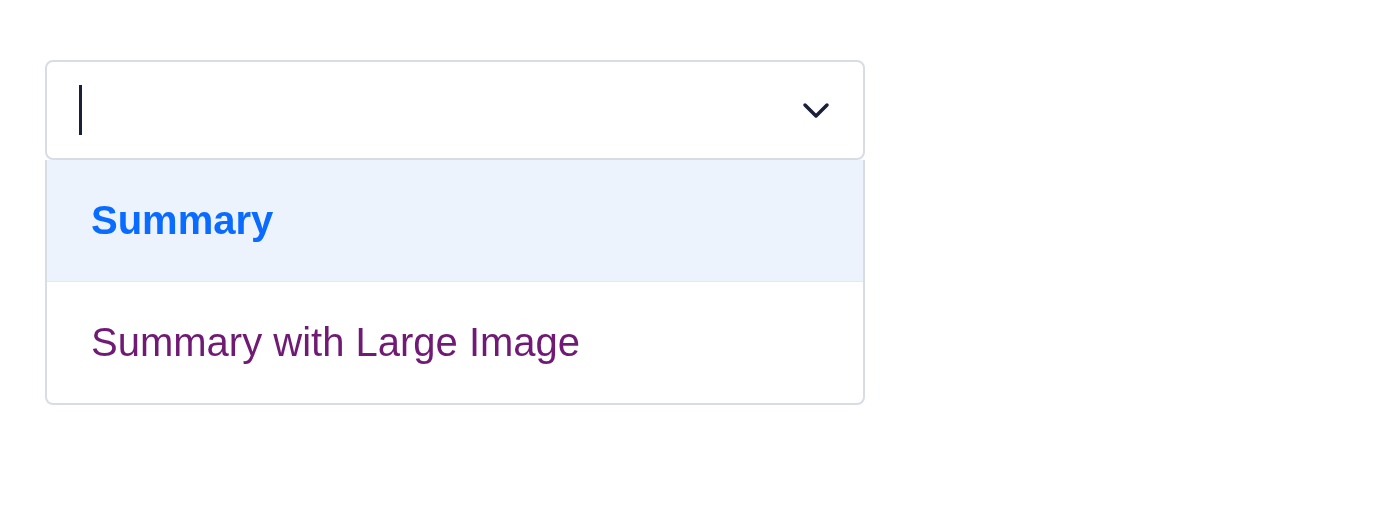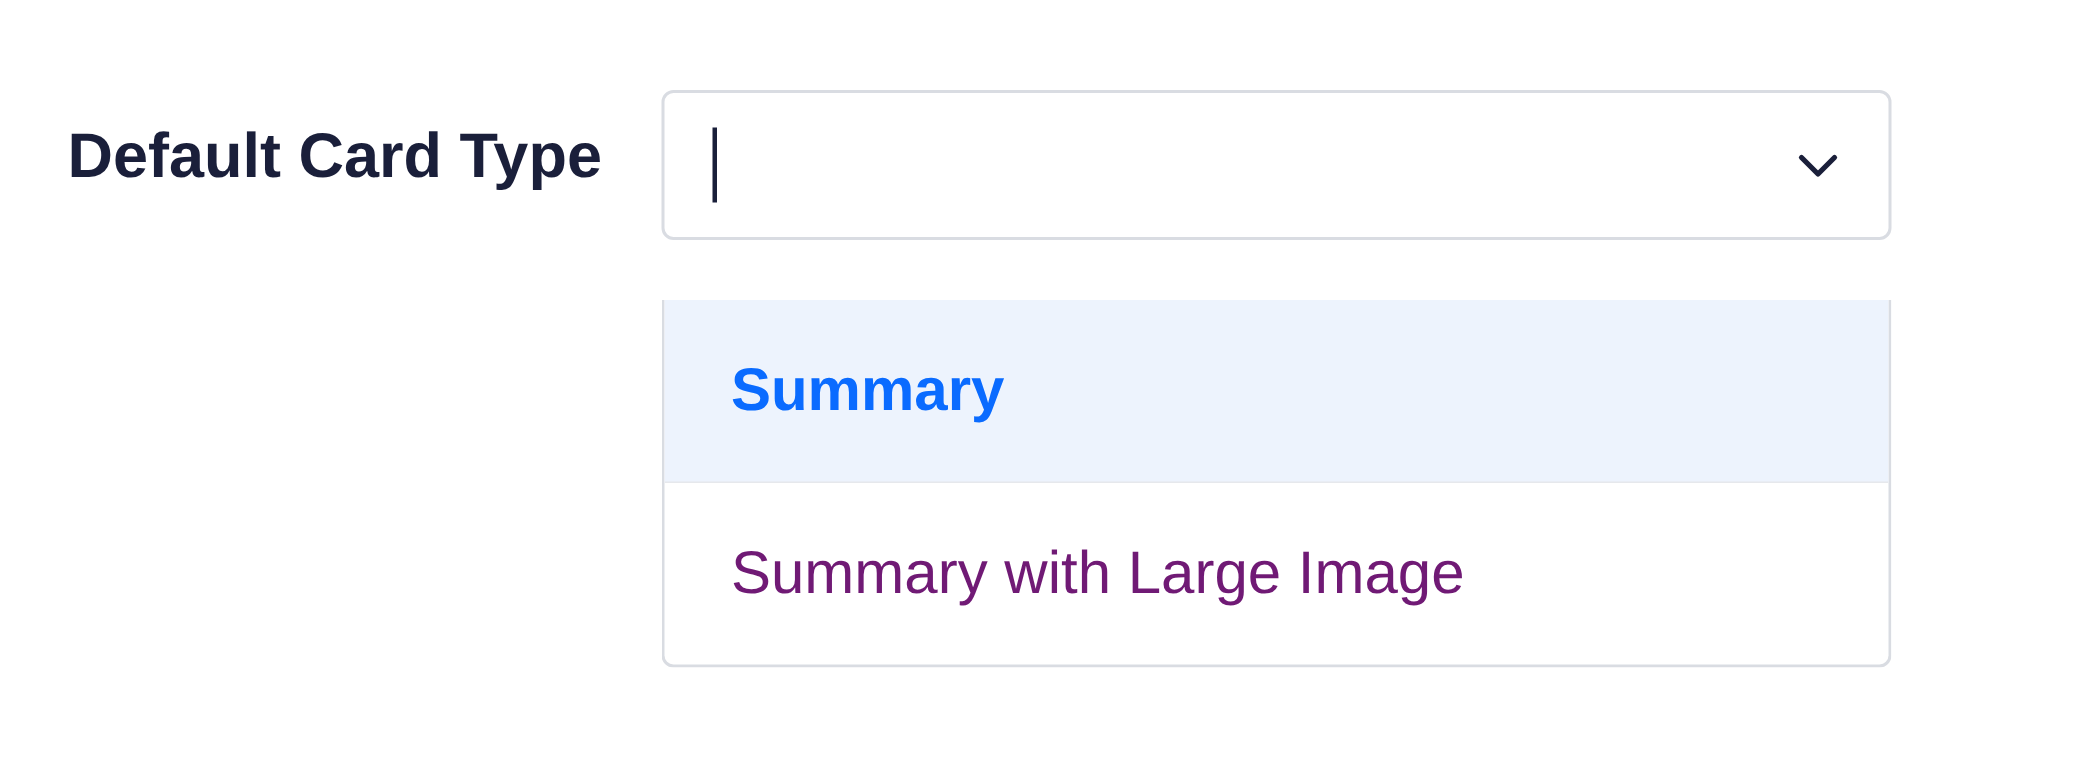--- a/index.html
+++ b/index.html
@@ -69,21 +69,20 @@
       width: 30px;
       height: 20px;
       display: block;
     }
     .dropdown-list {
       border: 2px solid #d9dce2;
       border-top: none;
       border-radius: 0 0 8px 8px;
       overflow: hidden;
       background: #ffffff;
-      margin-top: 40px;
     }
     .dropdown-option {
       padding: 38px 44px;
       font-size: 40px;
       color: #701a75;
       cursor: pointer;
       border-bottom: 1px solid #e6e8ec;
     }
     .dropdown-option:last-child {
       border-bottom: none;
@@ -91,21 +90,20 @@
     .dropdown-option.highlighted {
       background: #edf3fd;
       color: #0a6bff;
       font-weight: 700;
     }
   </style>
 </head>
 <body>
 
 <div class="form-row">
-  <label class="form-label">Default Card Type</label>
 
   <div class="dropdown-container">
 
     <div class="dropdown-input-box">
       <div style="display:flex;align-items:center;height:100%;flex:1;">
         <span class="dropdown-caret"></span>
         <input type="text" class="dropdown-input" readonly="" value="" placeholder="" style="">
       </div>
       <span class="chevron">
         <svg viewBox="0 0 30 20" fill="none" stroke="#1a1f3a" stroke-width="3.5" stroke-linecap="round" stroke-linejoin="round">

